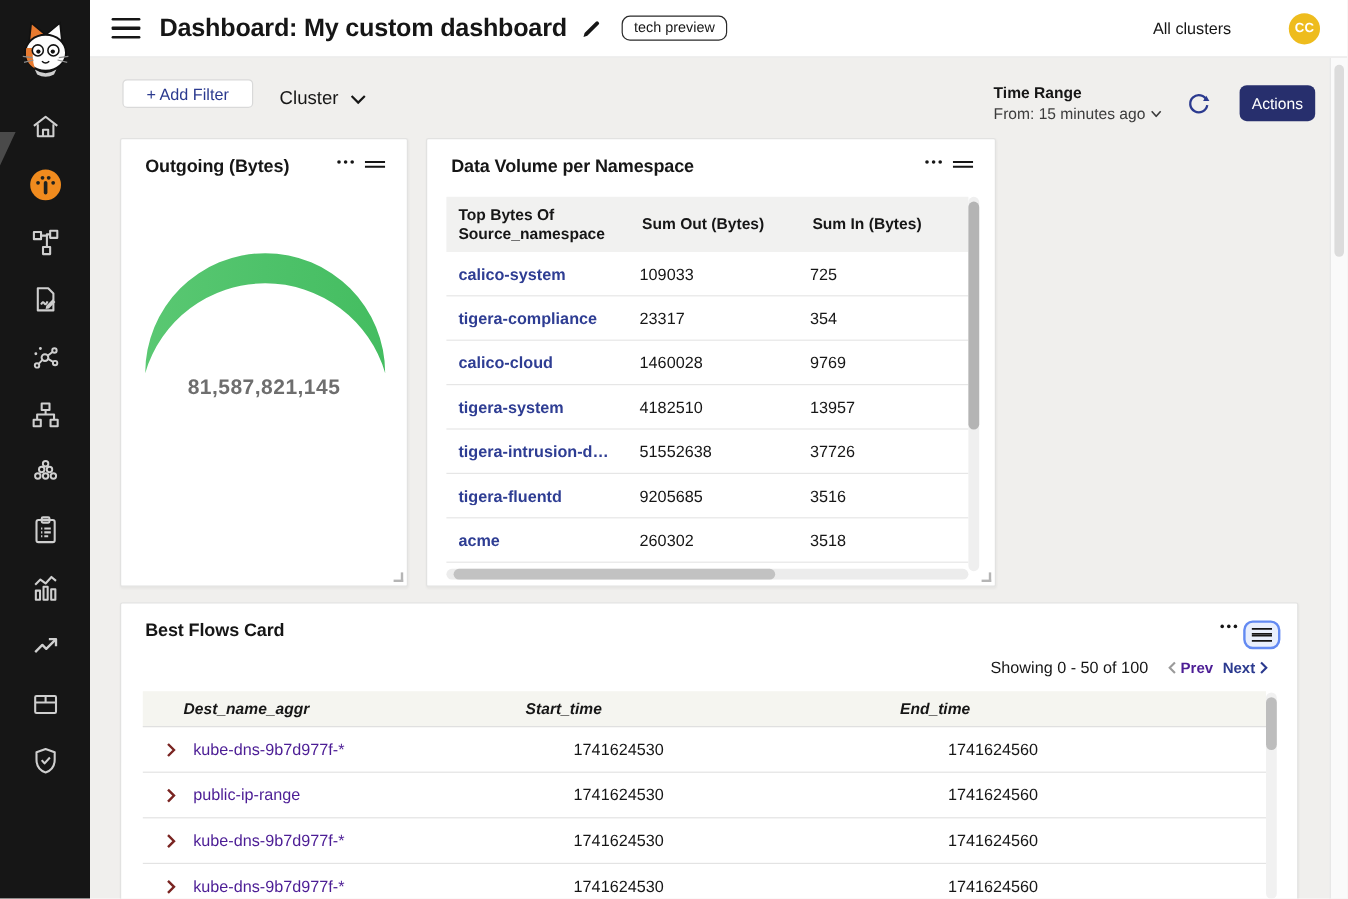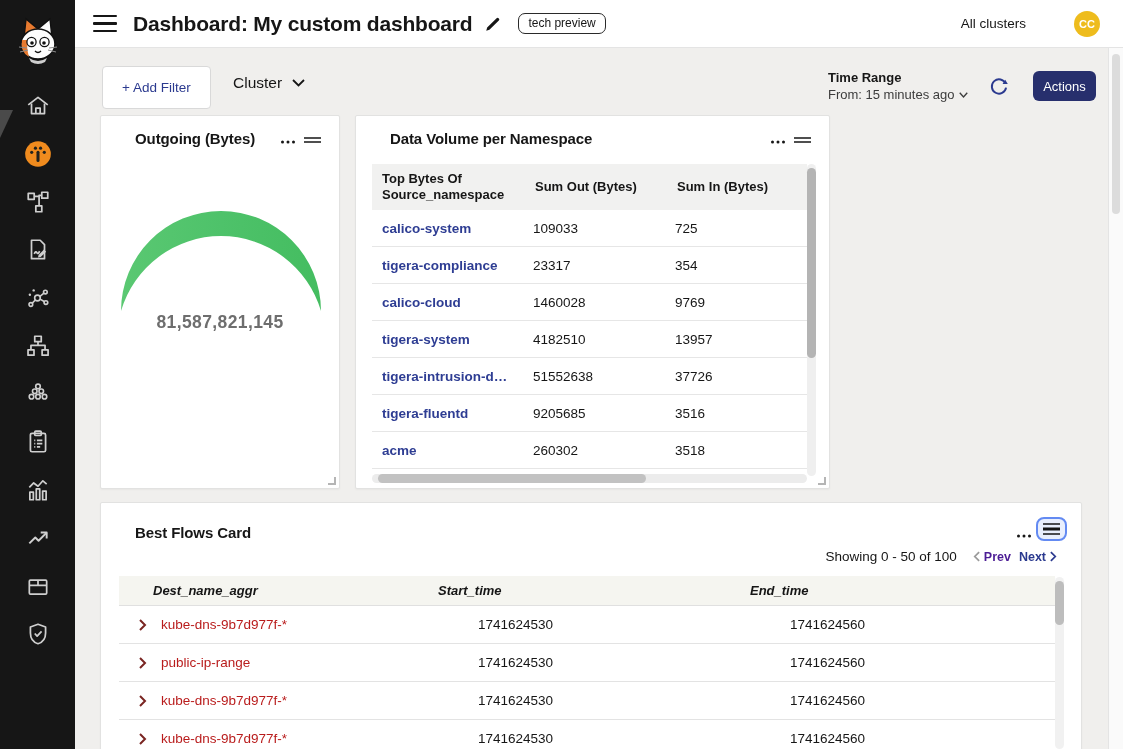--- a/index.html
+++ b/index.html
@@ -22,36 +22,36 @@
   .page-title { margin-left:16px; font-size:21px; font-weight:700; letter-spacing:-0.2px; color:#161616; white-space:nowrap; }
   .edit-pencil { margin-left:12px; cursor:pointer; display:flex; align-items:center; }
   .tech-badge { margin-left:16px; border:1.5px solid #2a2a2a; border-radius:7px; padding:2px 9px 3px;
     font-size:12px; color:#161616; background:#fff; white-space:nowrap; }
   .topbar-spacer { flex:1; }
   .all-clusters { font-size:13.5px; color:#161616; cursor:pointer; }
   .avatar { width:26px; height:26px; border-radius:50%; background:#eebc1d; color:#ffffff; font-size:11px; font-weight:700;
     display:flex; align-items:center; justify-content:center; margin-left:48px; margin-right:23px; cursor:pointer; }
 
   
-  .btn-add-filter { position:absolute; left:102px; top:66px; height:43px; padding:0 19px; background:#ffffff;
+  .btn-add-filter { position:absolute; left:102px; top:66px; height:24px; padding:0 19px; background:#ffffff;
     border:1px solid #d9d9d9; border-radius:4px; font-size:13.5px; color:#2b3a8f; font-weight:400; cursor:pointer;
     font-family:"Liberation Sans", sans-serif; }
   .dd-cluster { position:absolute; left:233px; top:74px; display:flex; align-items:center; gap:10px;
     font-size:15.5px; color:#161616; cursor:pointer; background:none; border:none; font-family:"Liberation Sans", sans-serif; }
   .time-range { position:absolute; left:828px; top:70px; }
   .time-range .tr-label { font-size:13px; font-weight:700; color:#161616; }
   .time-range .tr-value { font-size:13px; color:#3c3c3c; margin-top:2px; display:flex; align-items:center; gap:5px; cursor:pointer; }
   .refresh-btn { position:absolute; left:988px; top:75px; width:22px; height:22px; cursor:pointer; background:none; border:none; }
   .btn-actions { position:absolute; left:1033px; top:71px; width:63px; height:30px; background:#272f6d; color:#ffffff;
     border:none; border-radius:6px; font-size:13px; cursor:pointer; font-family:"Liberation Sans", sans-serif; }
 
   
   .card { position:absolute; background:#ffffff; border:1px solid #e2e2e1; border-radius:2px;
     box-shadow:0 1px 2px rgba(0,0,0,0.04); }
-  .card-head { display:flex; align-items:flex-end; padding:14px 14px 0 34px; }
+  .card-head { display:flex; align-items:flex-start; padding:14px 14px 0 20px; }
   .card-title { font-size:15px; font-weight:700; color:#161616; letter-spacing:-0.1px; }
   .head-spacer { flex:1; }
   .icon-btn { background:none; border:none; cursor:pointer; padding:2px 4px; display:flex; align-items:center; }
   .resize-corner { position:absolute; right:3px; bottom:3px; width:8px; height:8px;
     border-right:2px solid #b5b5b5; border-bottom:2px solid #b5b5b5; }
 
   #card-outgoing { left:100px; top:115px; width:240px; height:374px; }
   .gauge-wrap { position:absolute; left:14px; top:90px; width:212px; height:110px; }
   .gauge-value { position:absolute; left:0; top:196px; width:238px; text-align:center;
     font-size:17.5px; font-weight:700; color:#6e6e6e; letter-spacing:0.4px; }
@@ -78,21 +78,21 @@
   .bf-next { display:flex; align-items:center; gap:4px; color:#2b3a8f; font-size:12.5px; font-weight:700;
     background:none; border:none; cursor:pointer; font-family:"Liberation Sans", sans-serif; }
   .bf-table { position:absolute; left:18px; top:73px; width:936px; }
   .bf-header { display:grid; grid-template-columns:319px 312px 1fr; background:#f5f5f0; height:30px; align-items:center;
     border-bottom:1px solid #e0e0e0; }
   .bf-header div { font-size:13px; font-weight:700; color:#161616;font-style:italic; }
   .bf-h1 { padding-left:34px; } .bf-h2, .bf-h3 { padding-left:0; }
   .bf-row { display:grid; grid-template-columns:319px 312px 1fr; height:38px; align-items:center; border-bottom:1px solid #e3e3e3; }
   .bf-c1 { display:flex; align-items:center; gap:13px; padding-left:19px; }
   .bf-expand { background:none; border:none; cursor:pointer; display:flex; align-items:center; padding:0; }
-  .bf-name { font-size:13.5px; color:#b91c1c; }
+  .bf-name { font-size:13.5px; color:#4c1d95; }
   .bf-num { font-size:13.5px; color:#161616;margin-left:40px; }
   .bf-vscroll { position:absolute; left:954px; top:74px; width:9px; height:172px; background:#f1f1f1; border-radius:5px; }
   .bf-vscroll .thumb { position:absolute; left:0; top:4px; width:9px; height:44px; background:#bdbdbd; border-radius:5px; }
 
   
   .page-scroll { position:absolute; right:0; top:48px; width:15px; height:701px; background:#fafafa; border-left:1px solid #e4e4e4; }
   .page-scroll .thumb { position:absolute; left:3px; top:6px; width:8px; height:160px; background:#dcdcdc; border-radius:4px; }
 </style>
 </head>
 <body>

